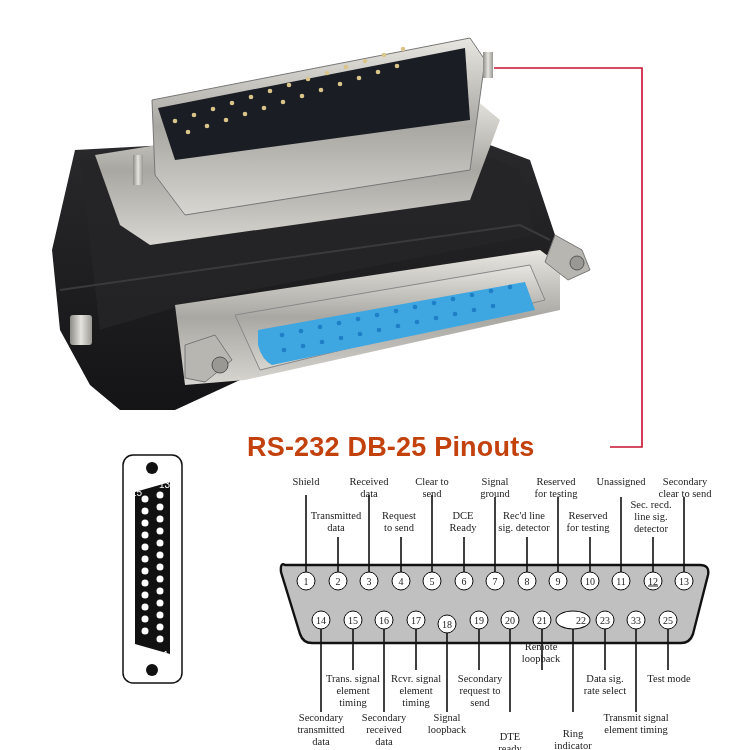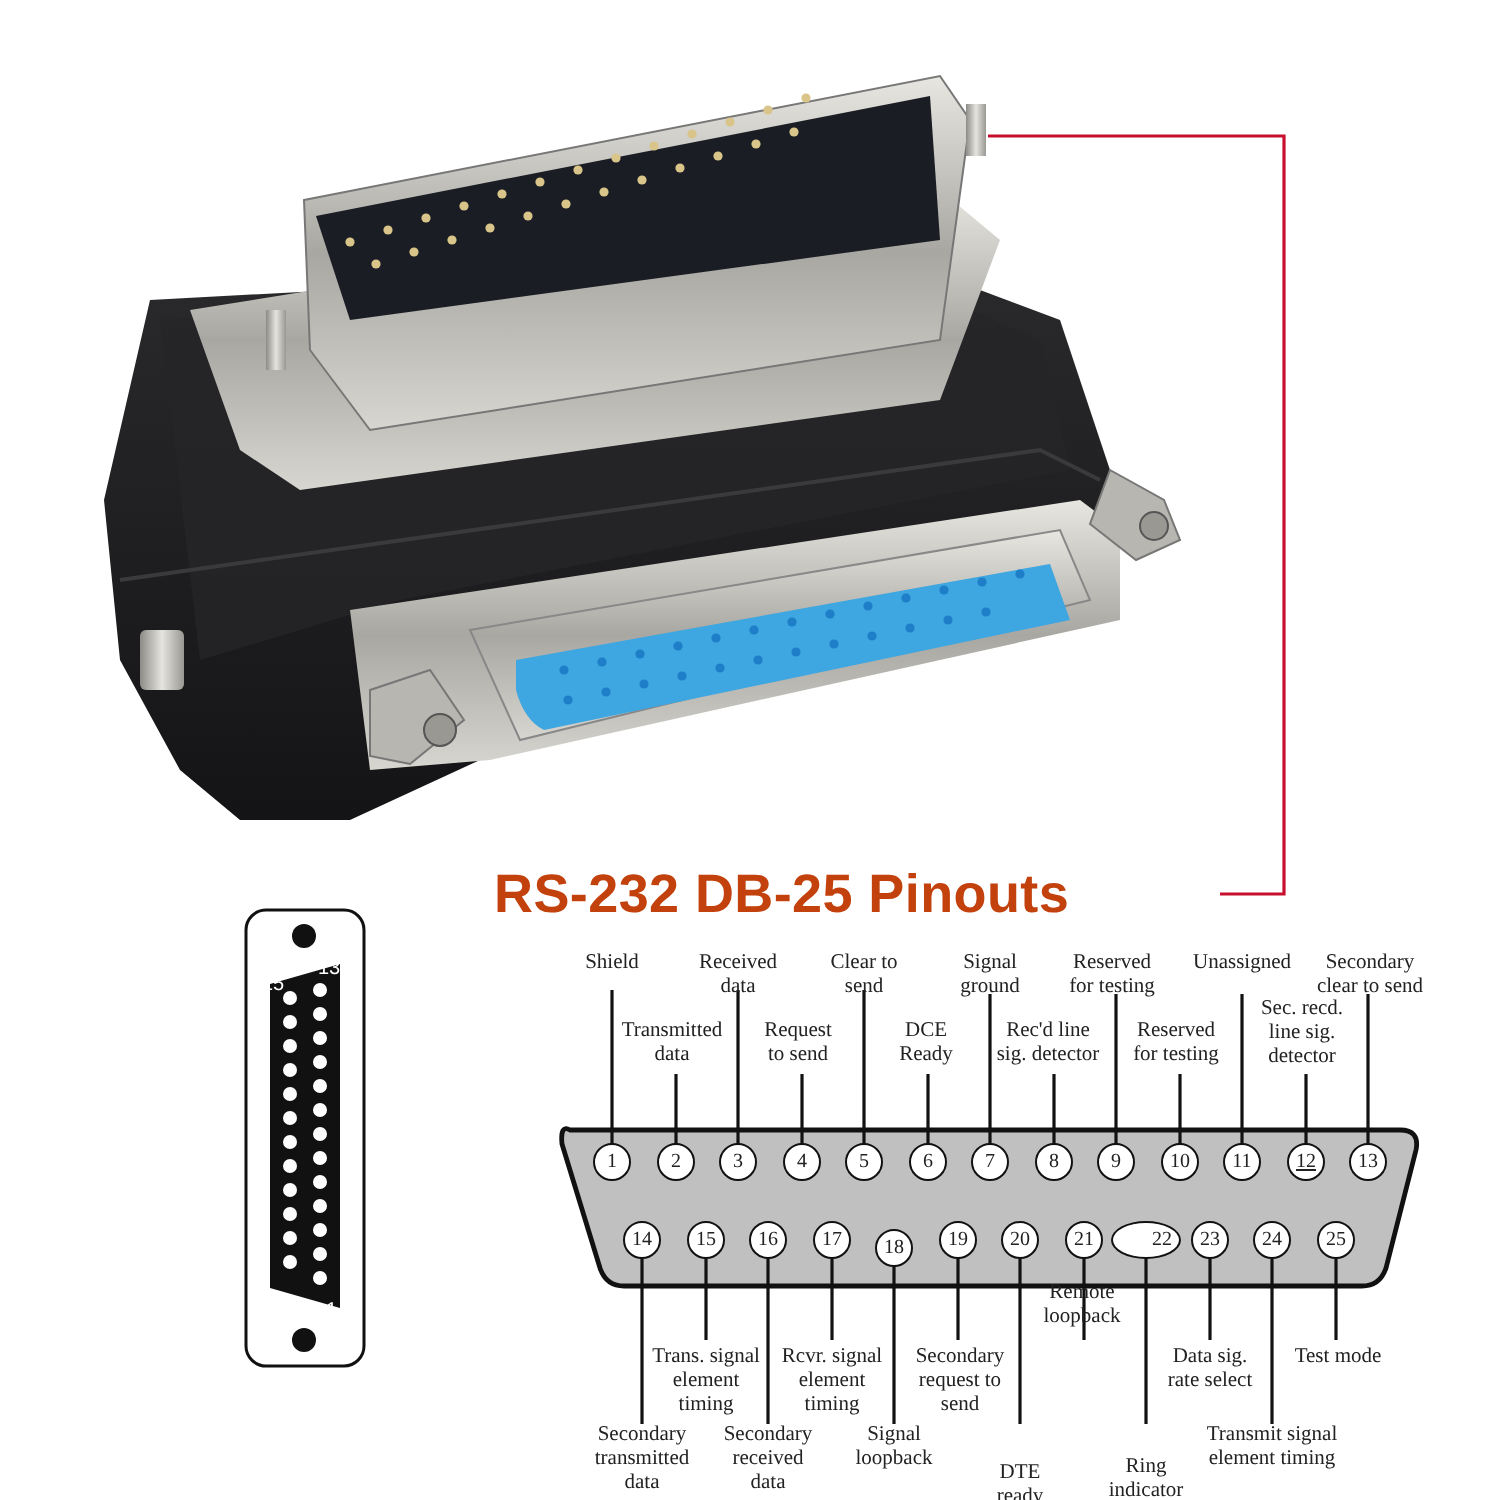--- a/index.html
+++ b/index.html
@@ -209,21 +209,21 @@
 <div class="pin" style="left:321px;top:620px;">14</div>
 <div class="pin" style="left:353px;top:620px;">15</div>
 <div class="pin" style="left:384px;top:620px;">16</div>
 <div class="pin" style="left:416px;top:620px;">17</div>
 <div class="pin" style="left:447px;top:624px;">18</div>
 <div class="pin" style="left:479px;top:620px;">19</div>
 <div class="pin" style="left:510px;top:620px;">20</div>
 <div class="pin" style="left:542px;top:620px;">21</div>
 <div class="pin" style="left:573px;top:620px;padding-left:16px;">22</div>
 <div class="pin" style="left:605px;top:620px;">23</div>
-<div class="pin" style="left:636px;top:620px;">24</div>
+<div class="pin" style="left:636px;top:620px;">33</div>
 <div class="pin" style="left:668px;top:620px;">25</div>
 
 <div class="lbl" style="left:306px;top:476px;"><span>Shield</span></div>
 <div class="lbl" style="left:369px;top:476px;"><span>Received</span><br><span>data</span></div>
 <div class="lbl" style="left:432px;top:476px;"><span>Clear to</span><br><span>send</span></div>
 <div class="lbl" style="left:495px;top:476px;"><span>Signal</span><br><span>ground</span></div>
 <div class="lbl" style="left:556px;top:476px;"><span>Reserved</span><br><span>for testing</span></div>
 <div class="lbl" style="left:621px;top:476px;"><span>Unassigned</span></div>
 <div class="lbl" style="left:685px;top:476px;"><span>Secondary</span><br><span>clear to send</span></div>
 

